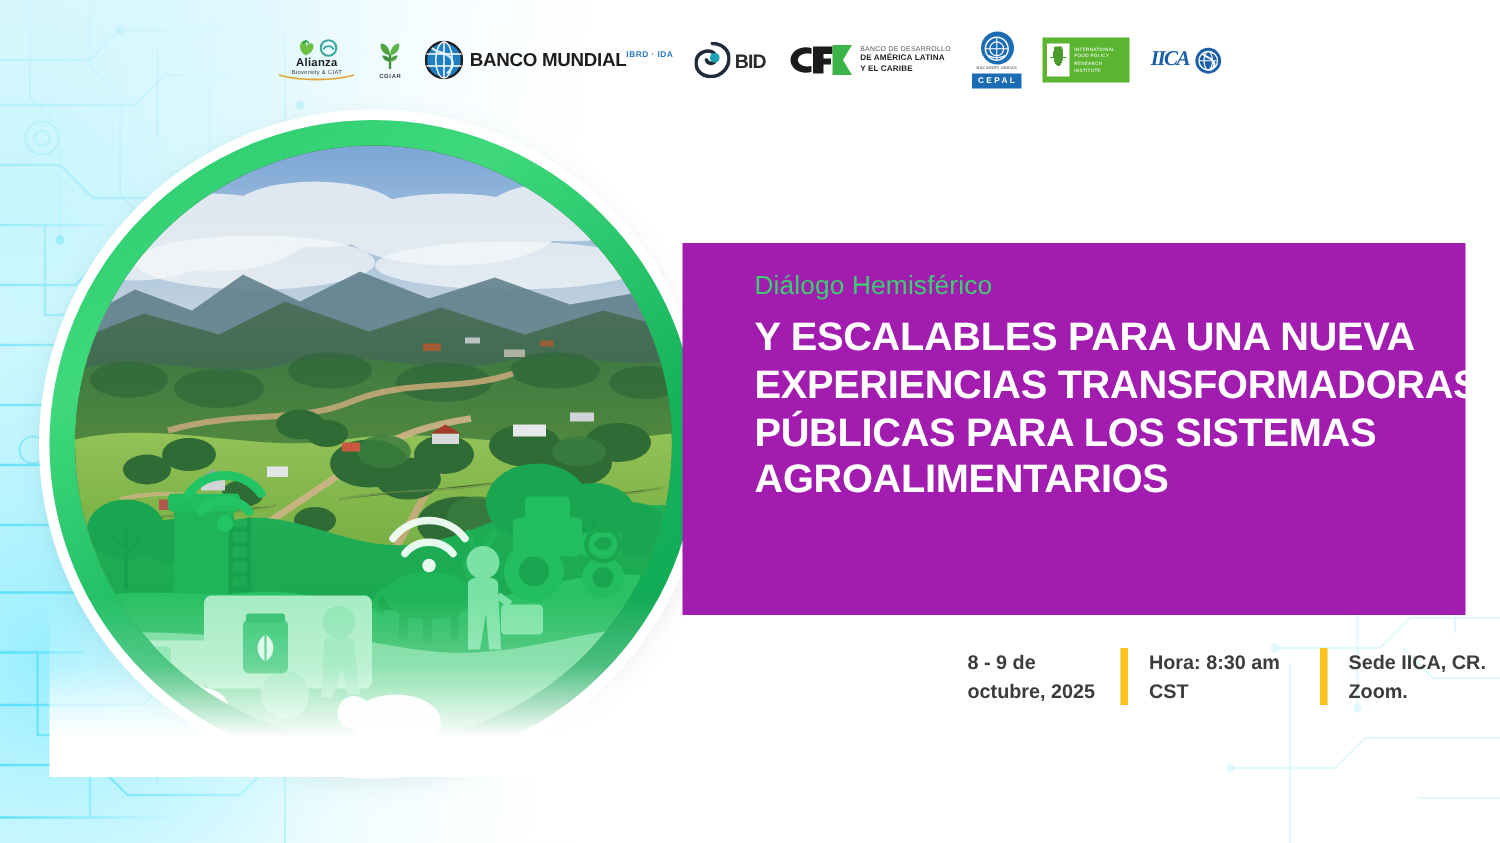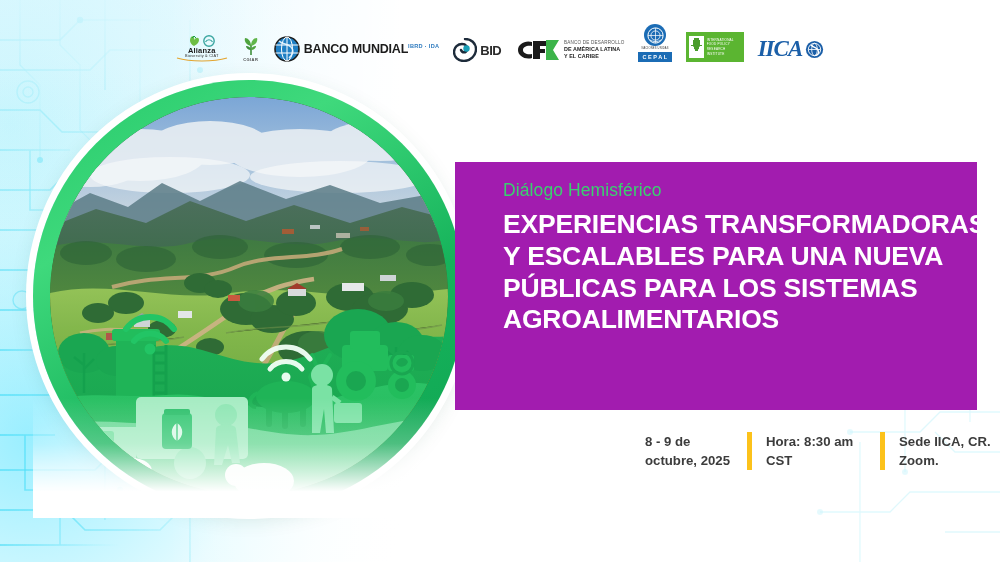--- a/index.html
+++ b/index.html
@@ -24,21 +24,21 @@
   }
   .bg-white-fade{
     position:absolute;left:170px;top:0;width:420px;height:562px;
     background:linear-gradient(90deg, rgba(255,255,255,0) 0%, #fff 55%, #fff 100%);
     pointer-events:none;
   }
 
   
   .logo-strip{
     position:absolute;left:0;top:18px;width:1000px;height:44px;
-    display:flex;align-items:flex-end;justify-content:center;gap:14px;
+    display:flex;align-items:center;justify-content:center;gap:14px;
     z-index:20;
   }
   .logo{display:flex;align-items:center;}
 
   
   .lg-alianza{flex-direction:column;align-items:center;line-height:1;}
   .lg-alianza .ali-top{display:flex;gap:2px;align-items:flex-end;height:12px;}
   .lg-alianza .ali-name{font-size:7.5px;font-weight:bold;color:#1b1b1b;letter-spacing:.2px;}
   .lg-alianza .ali-sub{font-size:3.9px;color:#333;letter-spacing:.2px;}
   .lg-cgiar{display:flex;flex-direction:column;align-items:center;}
@@ -70,21 +70,21 @@
   .lg-ifpri{background:#5bb531;width:58px;height:30px;align-items:center;gap:3px;padding:0 3px;box-sizing:border-box;}
   .lg-ifpri .if-txt{font-size:3.1px;color:#fff;line-height:1.5;letter-spacing:.2px;}
   .lg-ifpri .if-mark{width:15px;height:22px;background:#fff;position:relative;overflow:hidden;}
   .lg-ifpri .if-mark:after{content:"";position:absolute;left:2px;top:2px;width:11px;height:18px;
     background:radial-gradient(ellipse at 50% 30%, #4a9c2c 0 42%, transparent 43%),
                linear-gradient(180deg,transparent 0 40%,#4a9c2c 40% 44%,transparent 44%);}
   .lg-ifpri .if-abbr{position:absolute;left:3px;bottom:1px;font-size:3.2px;color:#fff;font-weight:bold;}
 
   
   .lg-iica{gap:3px;}
-  .lg-iica .ii-text{font-size:23px;font-weight:bold;font-style:italic;color:#1b5fa8;letter-spacing:-1px;font-family:"Liberation Serif",serif;}
+  .lg-iica .ii-text{font-size:14px;font-weight:bold;font-style:italic;color:#1b5fa8;letter-spacing:-1px;font-family:"Liberation Serif",serif;}
 
   
   .hero-wrap{position:absolute;left:33px;top:80px;width:432px;height:432px;z-index:12;}
   .hero-ring{
     position:absolute;inset:0;border-radius:50%;
     background:linear-gradient(150deg,#25c96a 0%,#3fd97c 28%,#16b35b 62%,#0fa352 100%);
     box-shadow:0 0 0 7px #ffffff, 0 4px 22px rgba(20,90,60,.18);
   }
   .hero-photo{
     position:absolute;left:17px;top:17px;width:398px;height:398px;border-radius:50%;
@@ -572,22 +572,22 @@
         </g>
       </svg>
     </div>
     <div class="hero-bottom-fade"></div>
   </div>
 
   <div class="panel">
     <div class="panel-inner">
       <p class="kicker">Diálogo Hemisférico</p>
       <h1 class="headline">
+        <span>Y ESCALABLES PARA UNA NUEVA</span>
         <span>EXPERIENCIAS TRANSFORMADORAS</span>
-        <span>Y ESCALABLES PARA UNA NUEVA</span>
         <span>PÚBLICAS PARA LOS SISTEMAS</span>
         <span>AGROALIMENTARIOS</span>
       </h1>
     </div>
   </div>
 
   <div class="meta">
     <div class="meta-item">
       <div class="meta-text first">8 - 9 de
 octubre, 2025</div>

